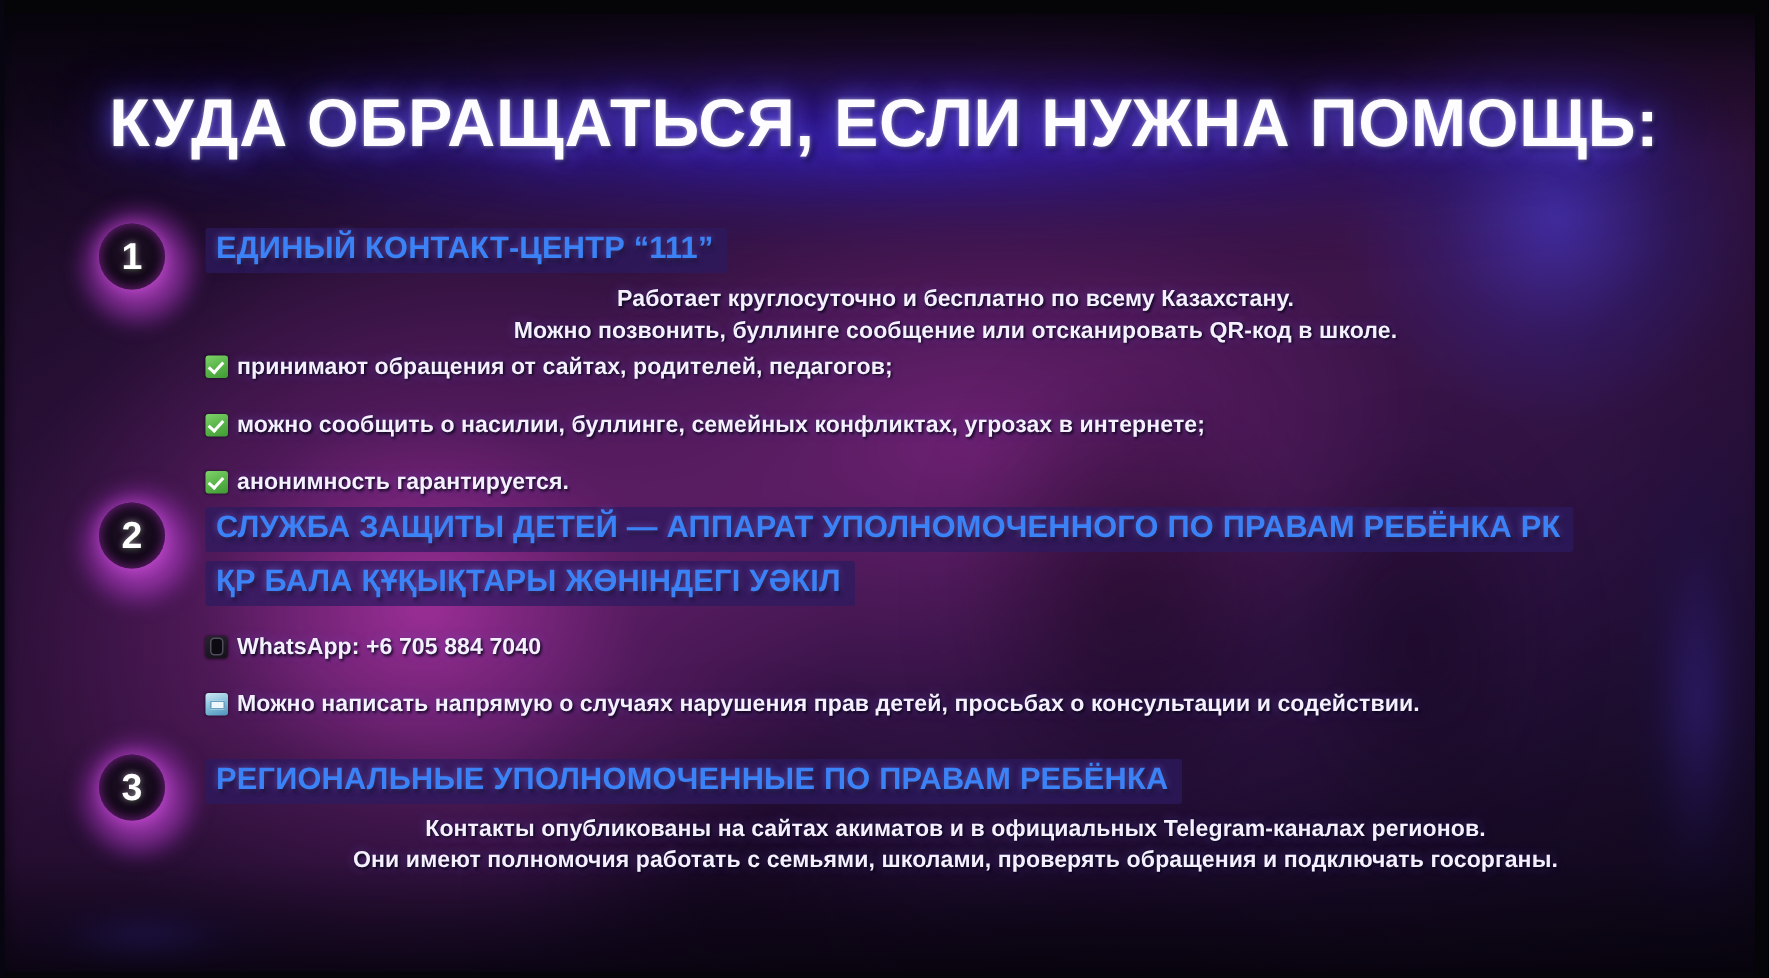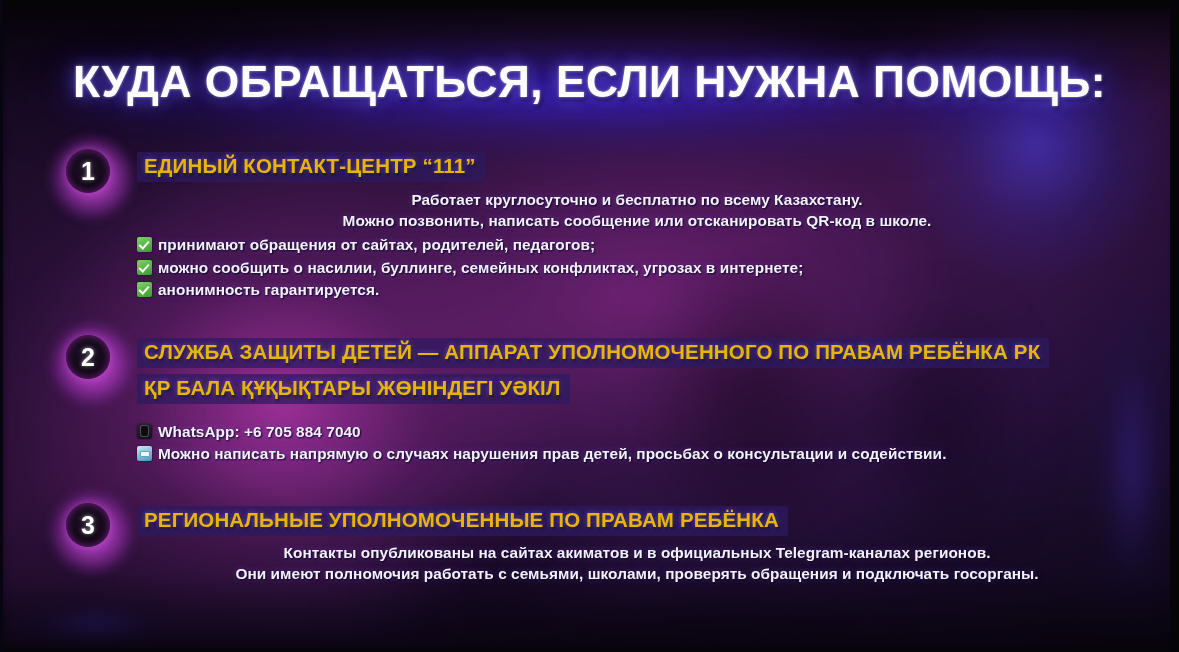--- a/index.html
+++ b/index.html
@@ -115,21 +115,21 @@
   }
 
   .body { position:absolute; left:137px; top:0; width:1000px; }
 
   
   .hdr {
     display:inline-block;
     font-size:20.5px;
     font-weight:700;
     letter-spacing:.15px;
-    color:#eab308;
+    color:#3b82f6;
     background:rgba(44,27,96,.72);
     padding:3px 9px 4px 7px;
     border-radius:2px;
     line-height:1.12;
     text-shadow:0 0 5px rgba(150,130,255,.55), 1px 2px 3px rgba(4,0,16,.85);
     white-space:nowrap;
   }
   .hdr.hdr2 { margin-top:4px; }
 
   .para {
@@ -141,21 +141,21 @@
     text-shadow:1px 1px 2px rgba(6,2,18,.92), 0 0 7px rgba(120,90,220,.45);
     white-space:nowrap;
     text-align:center;
   }
   .para.tight { line-height:1.36; }
 
   .lines { margin-top:7px; }
 
   
   .row { display:flex; align-items:flex-start; gap:6px; line-height:1.38; }
-  .row + .row { margin-top:1px; }
+  .row + .row { margin-top:17px; }
 
   .ico { flex:0 0 auto; width:15px; height:15px; margin-top:3px; display:block; border-radius:2px; position:relative; }
 
   .ico-check {
     background:linear-gradient(155deg,#7fd36a 0%,#57b347 55%,#3f9a35 100%);
     box-shadow:0 0 2px rgba(0,0,0,.6);
   }
   .ico-check::after {
     content:"";
     position:absolute; left:4px; top:2px;
@@ -218,21 +218,21 @@
         <div class="badge-glow"></div>
         <div class="badge">
           <span>1</span>
         </div>
       </div>
       <div class="body">
         <div class="hdr">ЕДИНЫЙ КОНТАКТ-ЦЕНТР “111”</div>
 
         <div class="lines">
           <div class="para">Работает круглосуточно и бесплатно по всему Казахстану.</div>
-          <div class="para">Можно позвонить, написать сообщение или отсканировать QR-код в школе.</div>
+          <div class="para">Можно позвонить, буллинге сообщение или отсканировать QR-код в школе.</div>
         </div>
 
         <div class="lines" style="margin-top:3px;">
           <div class="row">
             <span class="ico ico-check"></span>
             <span class="para">принимают обращения от сайтах, родителей, педагогов;</span>
           </div>
           <div class="row">
             <span class="ico ico-check"></span>
             <span class="para">можно сообщить о насилии, буллинге, семейных конфликтах, угрозах в интернете;</span>

